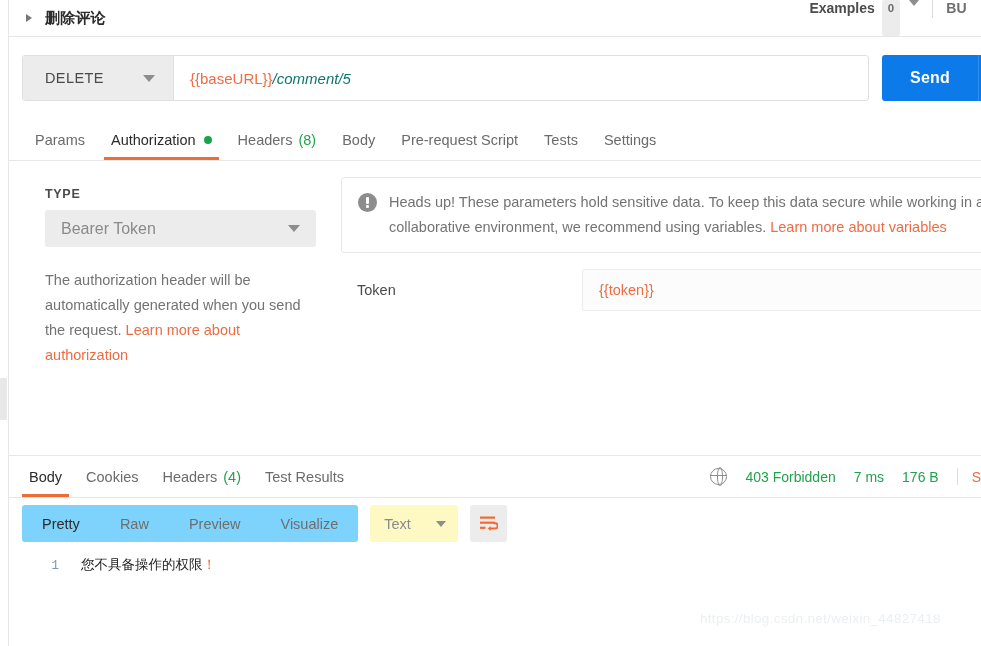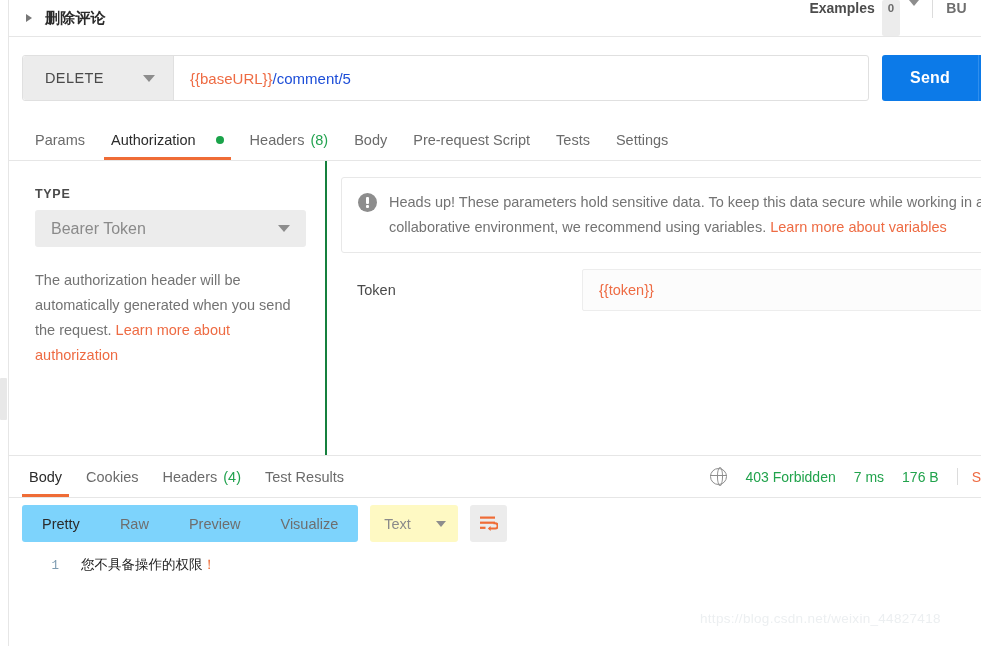--- a/index.html
+++ b/index.html
@@ -78,21 +78,21 @@
   .method-caret {
     margin-left: auto; margin-right: 18px; width: 0; height: 0;
     border-left: 6px solid transparent; border-right: 6px solid transparent;
     border-top: 7px solid #8d8d8d;
   }
   .url-input {
     flex: 1; display: flex; align-items: center; padding-left: 16px;
     font-size: 15px; white-space: nowrap; overflow: hidden;
   }
   .var-orange { color: #ee6b43; }
-  .url-rest { color: #1d4ed8; }
+  .url-rest { color: #0f766e; font-style: italic; }
 
   .send-group {
     position: absolute; left: 860px; top: 0; display: flex; height: 46px;
   }
   .send-btn {
     width: 96px; background: #0c7ae8; color: #fff; font-size: 16px;
     font-weight: 700; display: flex; align-items: center; justify-content: center;
     border-radius: 3px 0 0 3px; letter-spacing: .2px;
   }
   .send-caret-box {
@@ -104,34 +104,34 @@
   
   .reqtabs {
     position: absolute; left: 9px; top: 119px; width: 972px; height: 42px;
     border-bottom: 1px solid #e6e6e6; display: flex; align-items: flex-start;
     padding-left: 13px;
   }
   .rtab {
     position: relative; height: 41px; display: flex; align-items: center;
     padding: 0 13px; font-size: 14.5px; color: #6b6b6b; white-space: nowrap;
   }
-  .rtab.active { color: #2b2b2b; gap: 12px; }
+  .rtab.active { color: #2b2b2b; }
   .rtab.active::after {
     content: ""; position: absolute; left: 6px; right: 6px; bottom: 0;
     height: 3px; background: #ef6c36;
   }
   .dot-green {
     display: inline-block; width: 8px; height: 8px; border-radius: 50%;
     background: #1aa34a; margin-left: 8px;
   }
   .cnt-green { color: #22a24f; margin-left: 6px; }
 
   
   .auth-left {
-    position: absolute; left: 12px; top: 161px; width: 318px; height: 294px;
+    position: absolute; left: 22px; top: 161px; width: 318px; height: 294px;
     border-right: 5px solid #15803d; background: #fff;
   }
   .type-label {
     position: absolute; left: 23px; top: 26px; font-size: 12.5px;
     font-weight: 700; color: #4a4a4a; letter-spacing: .7px;
   }
   .type-select {
     position: absolute; left: 23px; top: 49px; width: 271px; height: 37px;
     background: #ececec; border-radius: 3px; display: flex; align-items: center;
   }

